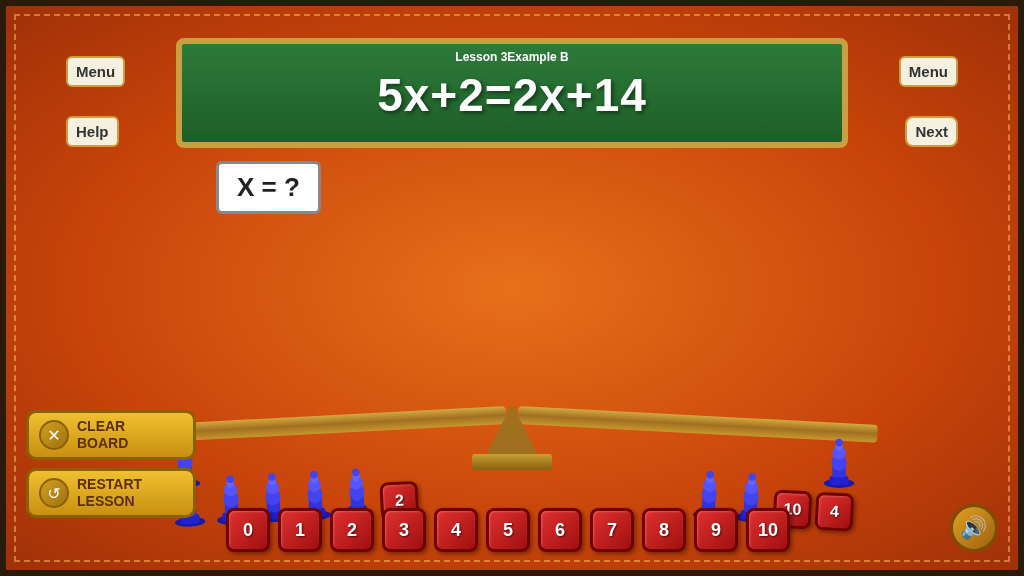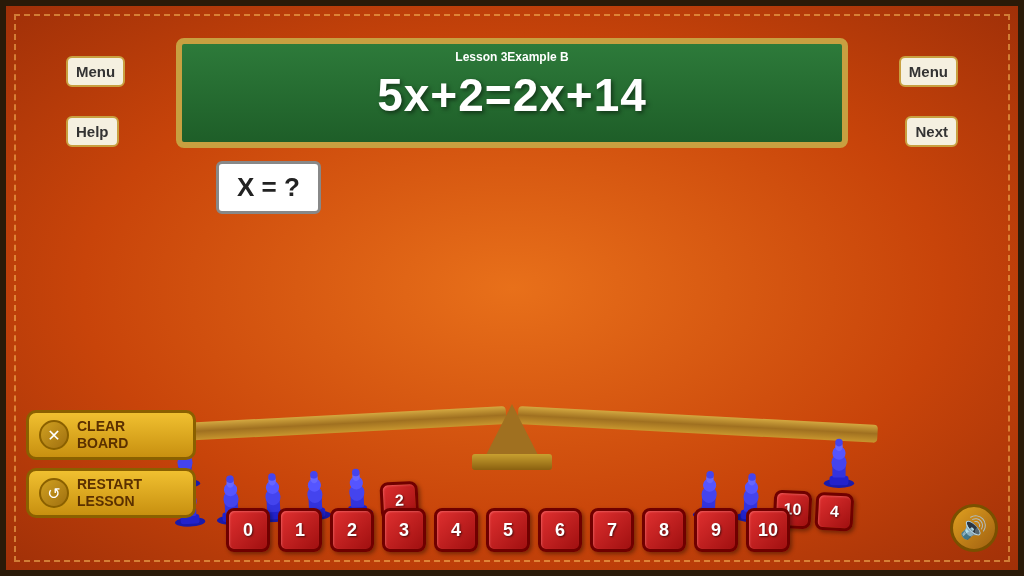--- a/index.html
+++ b/index.html
@@ -34,21 +34,21 @@
       border-radius: 6px;
       padding: 5px 8px;
       font-weight: bold;
       font-size: 15px;
       cursor: pointer;
       color: #333;
     }
     #menu-btn { top: 50px; left: 60px; }
     #back-btn { top: 110px; left: 60px; }
     #help-btn { top: 50px; right: 60px; }
-    #next-btn { top: 110px; right: 60px; }
+    #next-btn { top: 110px; right: 60px; border-radius: 8px; }
 
     
     #chalkboard {
       position: absolute;
       top: 32px;
       left: 170px;
       right: 170px;
       height: 110px;
       background: linear-gradient(180deg, #2d7a3a 0%, #1e5e28 100%);
       border: 6px solid #c8a040;

